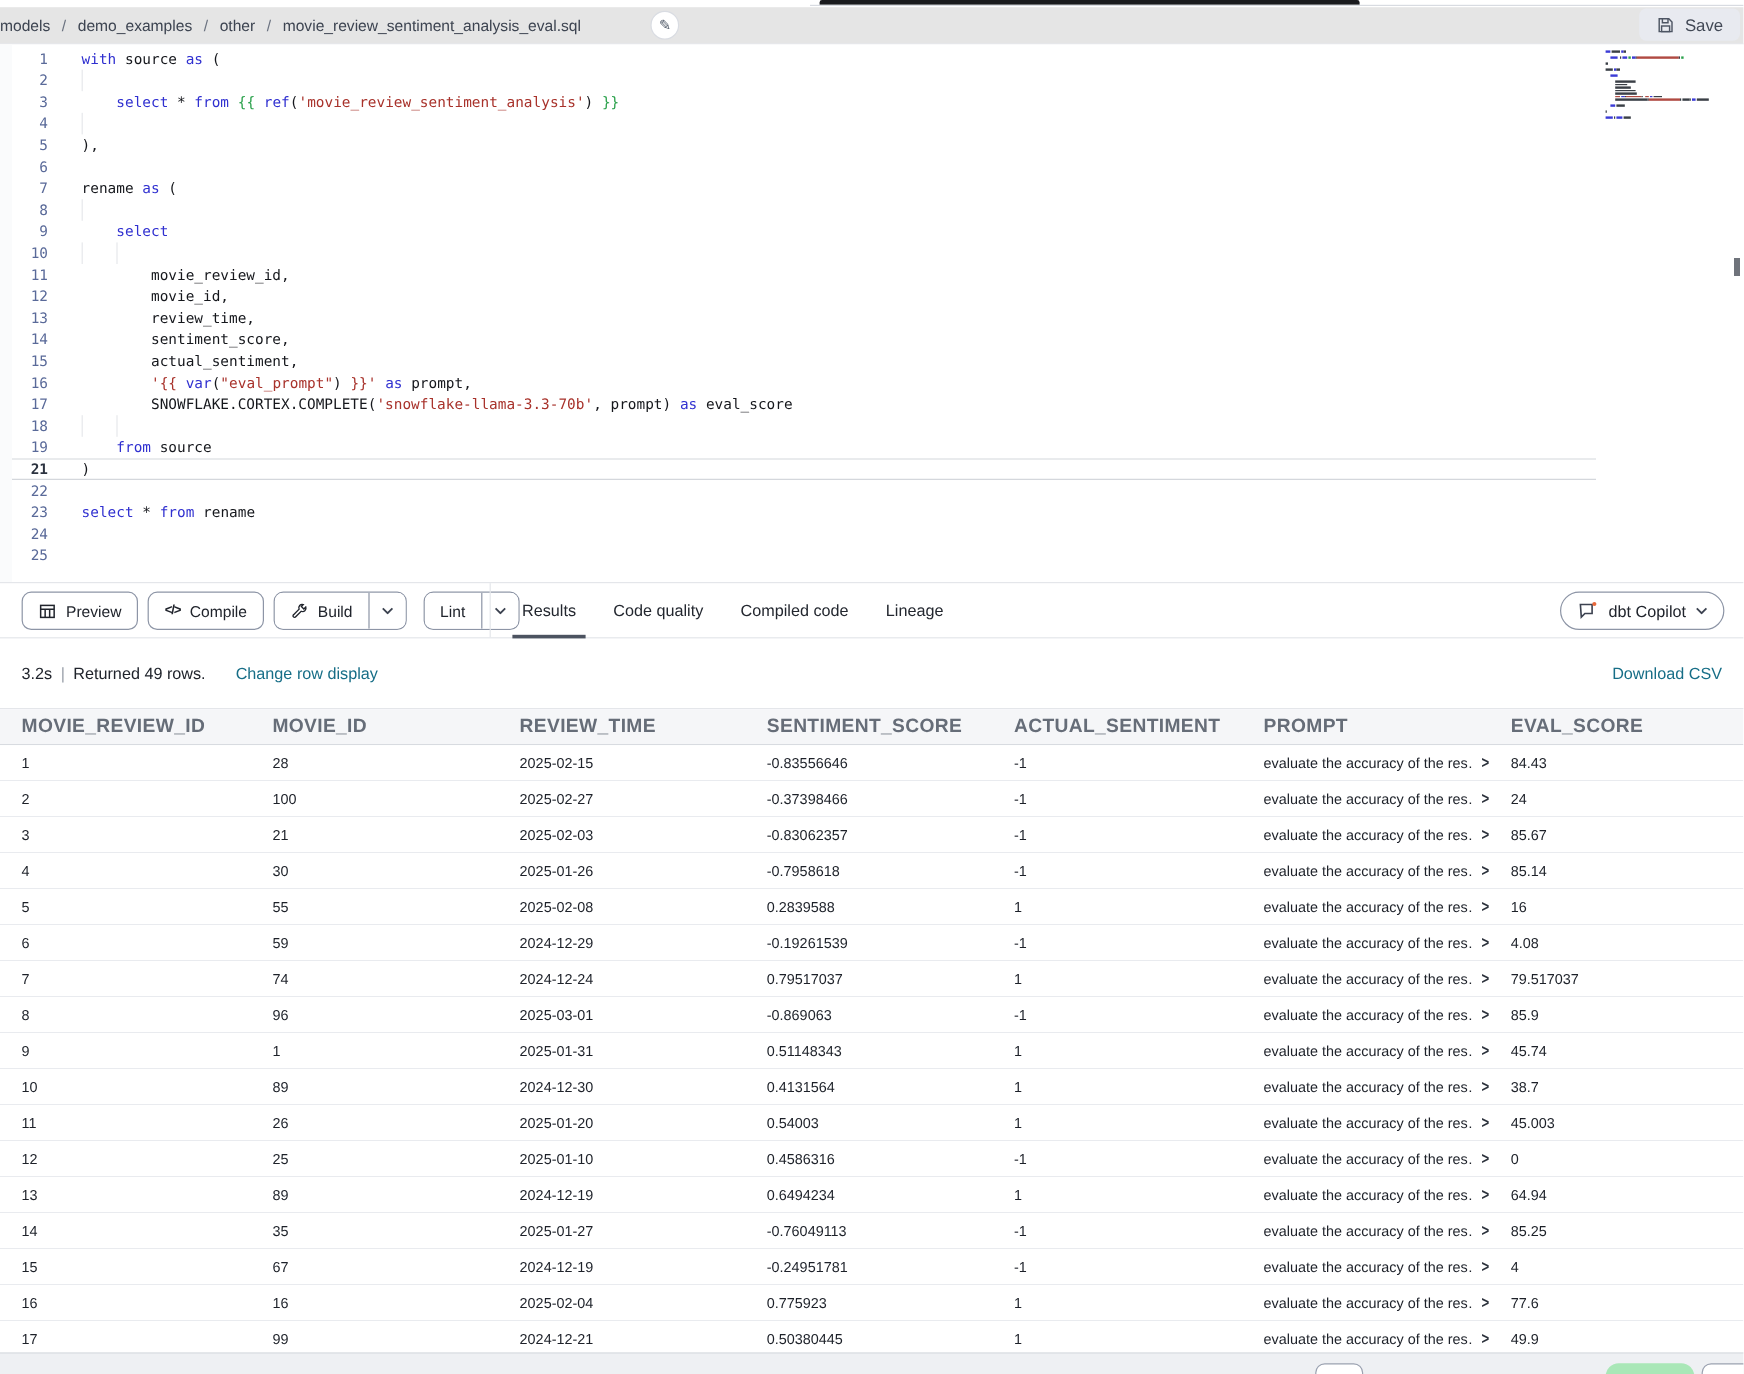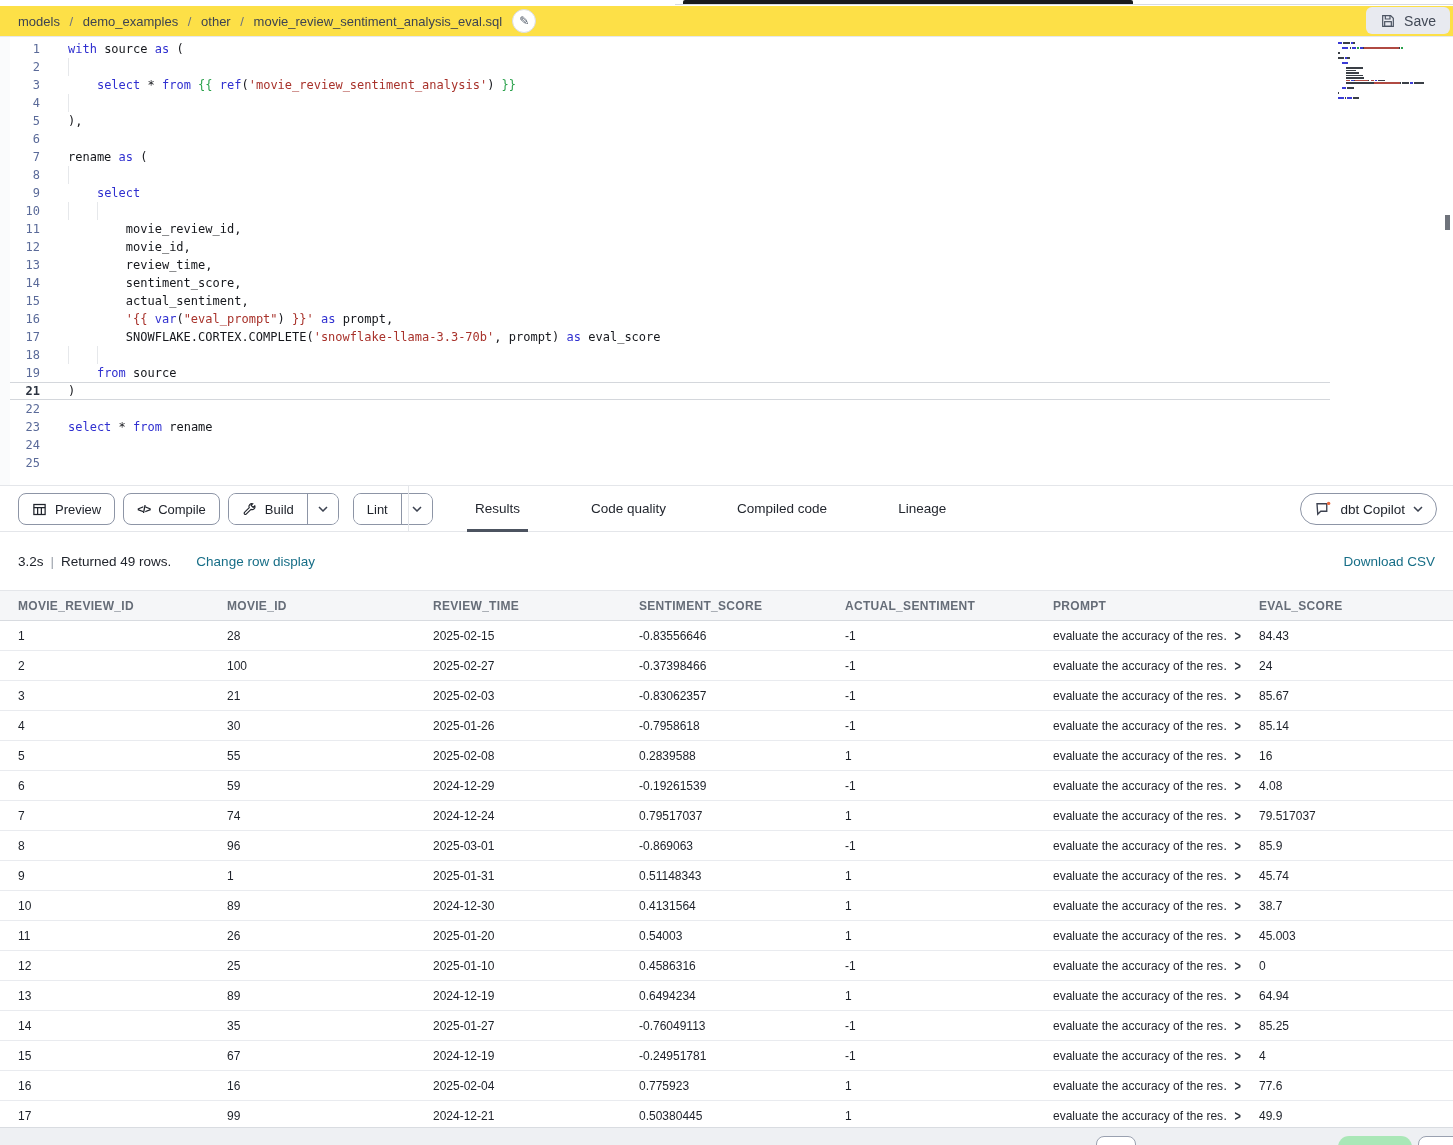--- a/index.html
+++ b/index.html
@@ -8,21 +8,21 @@
   .app { position:relative; width:1453px; height:1145px; background:#fff; }
 
   
   .topstrip { position:relative; height:6px; background:#fff; }
   .topstrip .dark-seg { position:absolute; left:683px; top:0; width:450px; height:4px;
     background:#1a1b1e; border-radius:2px 2px 0 0; }
   .topstrip .hairline { position:absolute; left:675px; right:0; top:4px; height:1px; background:#d8dbe1; }
 
   
   .filebar { position:relative; height:31px; border-bottom:1px solid #e6e8ec;
-    display:flex; align-items:center; padding-left:18px; background:#fde047; }
+    display:flex; align-items:center; background:#e5e5e5;gap:48px; }
   .crumb { font-size:13px; color:#3d4451; }
   .crumb-sep { color:#6b7280; margin:0 6px; }
   .edit-circle { width:24px; height:24px; border:1px solid #d9dce2; border-radius:50%;
     display:flex; align-items:center; justify-content:center; margin-left:10px;
     font-size:12px; color:#4b5563; background:#fff; cursor:pointer; }
   .save-btn { position:absolute; right:3px; top:1px; height:27px; background:#e8eaf0;
     border:none; border-radius:6px; display:flex; align-items:center; gap:8px;
     padding:0 14px; font-size:14px; color:#424956; cursor:pointer; font-family:inherit; }
 
   
@@ -64,42 +64,42 @@
     font-size:13px; color:#20242c; cursor:pointer; font-family:inherit; }
   .btn-group { display:inline-flex; overflow:hidden; }
   .btn-group .btn { border:none; border-radius:0; height:30px; }
   .btn-group .chev-part { border:none; border-left:1px solid #8d95a6; border-radius:0;
     height:30px; padding:0 10px; }
   .btn-group.lint { margin-left:6px; }
   .code-glyph { font-size:11px; font-weight:bold; letter-spacing:-1px; color:#20242c; }
   .tool-divider { position:absolute; left:408px; top:0; bottom:0; width:1px; background:#e4e6ea; }
   .tabs { position:absolute; left:435px; top:0; height:100%; display:flex; gap:31px; }
   .tab { font-size:13.5px; color:#23272f; height:100%; display:flex; align-items:center;
-    position:relative; cursor:pointer;margin-left:40px; }
+    position:relative; cursor:pointer; }
   .tab.active::after { content:''; position:absolute; left:-8px; right:-8px; bottom:-1px;
     height:3px; background:#4c5360; }
   .copilot-btn { position:absolute; right:16px; top:7px; height:32px; border:1px solid #8d95a6;
     border-radius:16px; background:#fff; display:flex; align-items:center; gap:8px;
     padding:0 13px; font-size:13.5px; color:#20242c; cursor:pointer; font-family:inherit; }
 
   
   .results-bar { height:58px; display:flex; align-items:center; padding:0 18px;
     font-size:13.5px; background:#fff; }
   .rb-text { color:#20242c; }
   .rb-sep { color:#9aa0aa; margin:0 7px; }
   .link { color:#176e87; cursor:pointer; }
   .change-link { margin-left:25px; }
   .download-link { margin-left:auto;text-align:right; }
 
   
   .rtable { height:538px; overflow:hidden; border-top:1px solid #e4e6ea; }
   .thead, .trow { display:grid; grid-template-columns:209px 206px 206px 206px 208px 206px 1fr;
     height:30px; align-items:center; }
   .thead { background:#f5f6f8; border-bottom:1px solid #d8dbe0; }
-  .hcell { padding-left:18px; font-size:12px; font-weight:bold; color:#666d78;
+  .hcell { padding-left:18px; font-size:16px; font-weight:bold; color:#666d78;
     letter-spacing:.3px; }
   .trow { border-bottom:1px solid #e9ebef; background:#fff; }
   .tcell { padding-left:18px; font-size:12px; color:#1d2129; white-space:nowrap;
     overflow:hidden; }
   .tcell.prompt { display:flex; align-items:center; gap:7px; }
   .ptxt { white-space:nowrap; overflow:hidden; }
   .pchev { font-size:11px; font-weight:bold; color:#2c323c; cursor:pointer;
     transform:scaleY(1.25); flex:none; }
 
   

